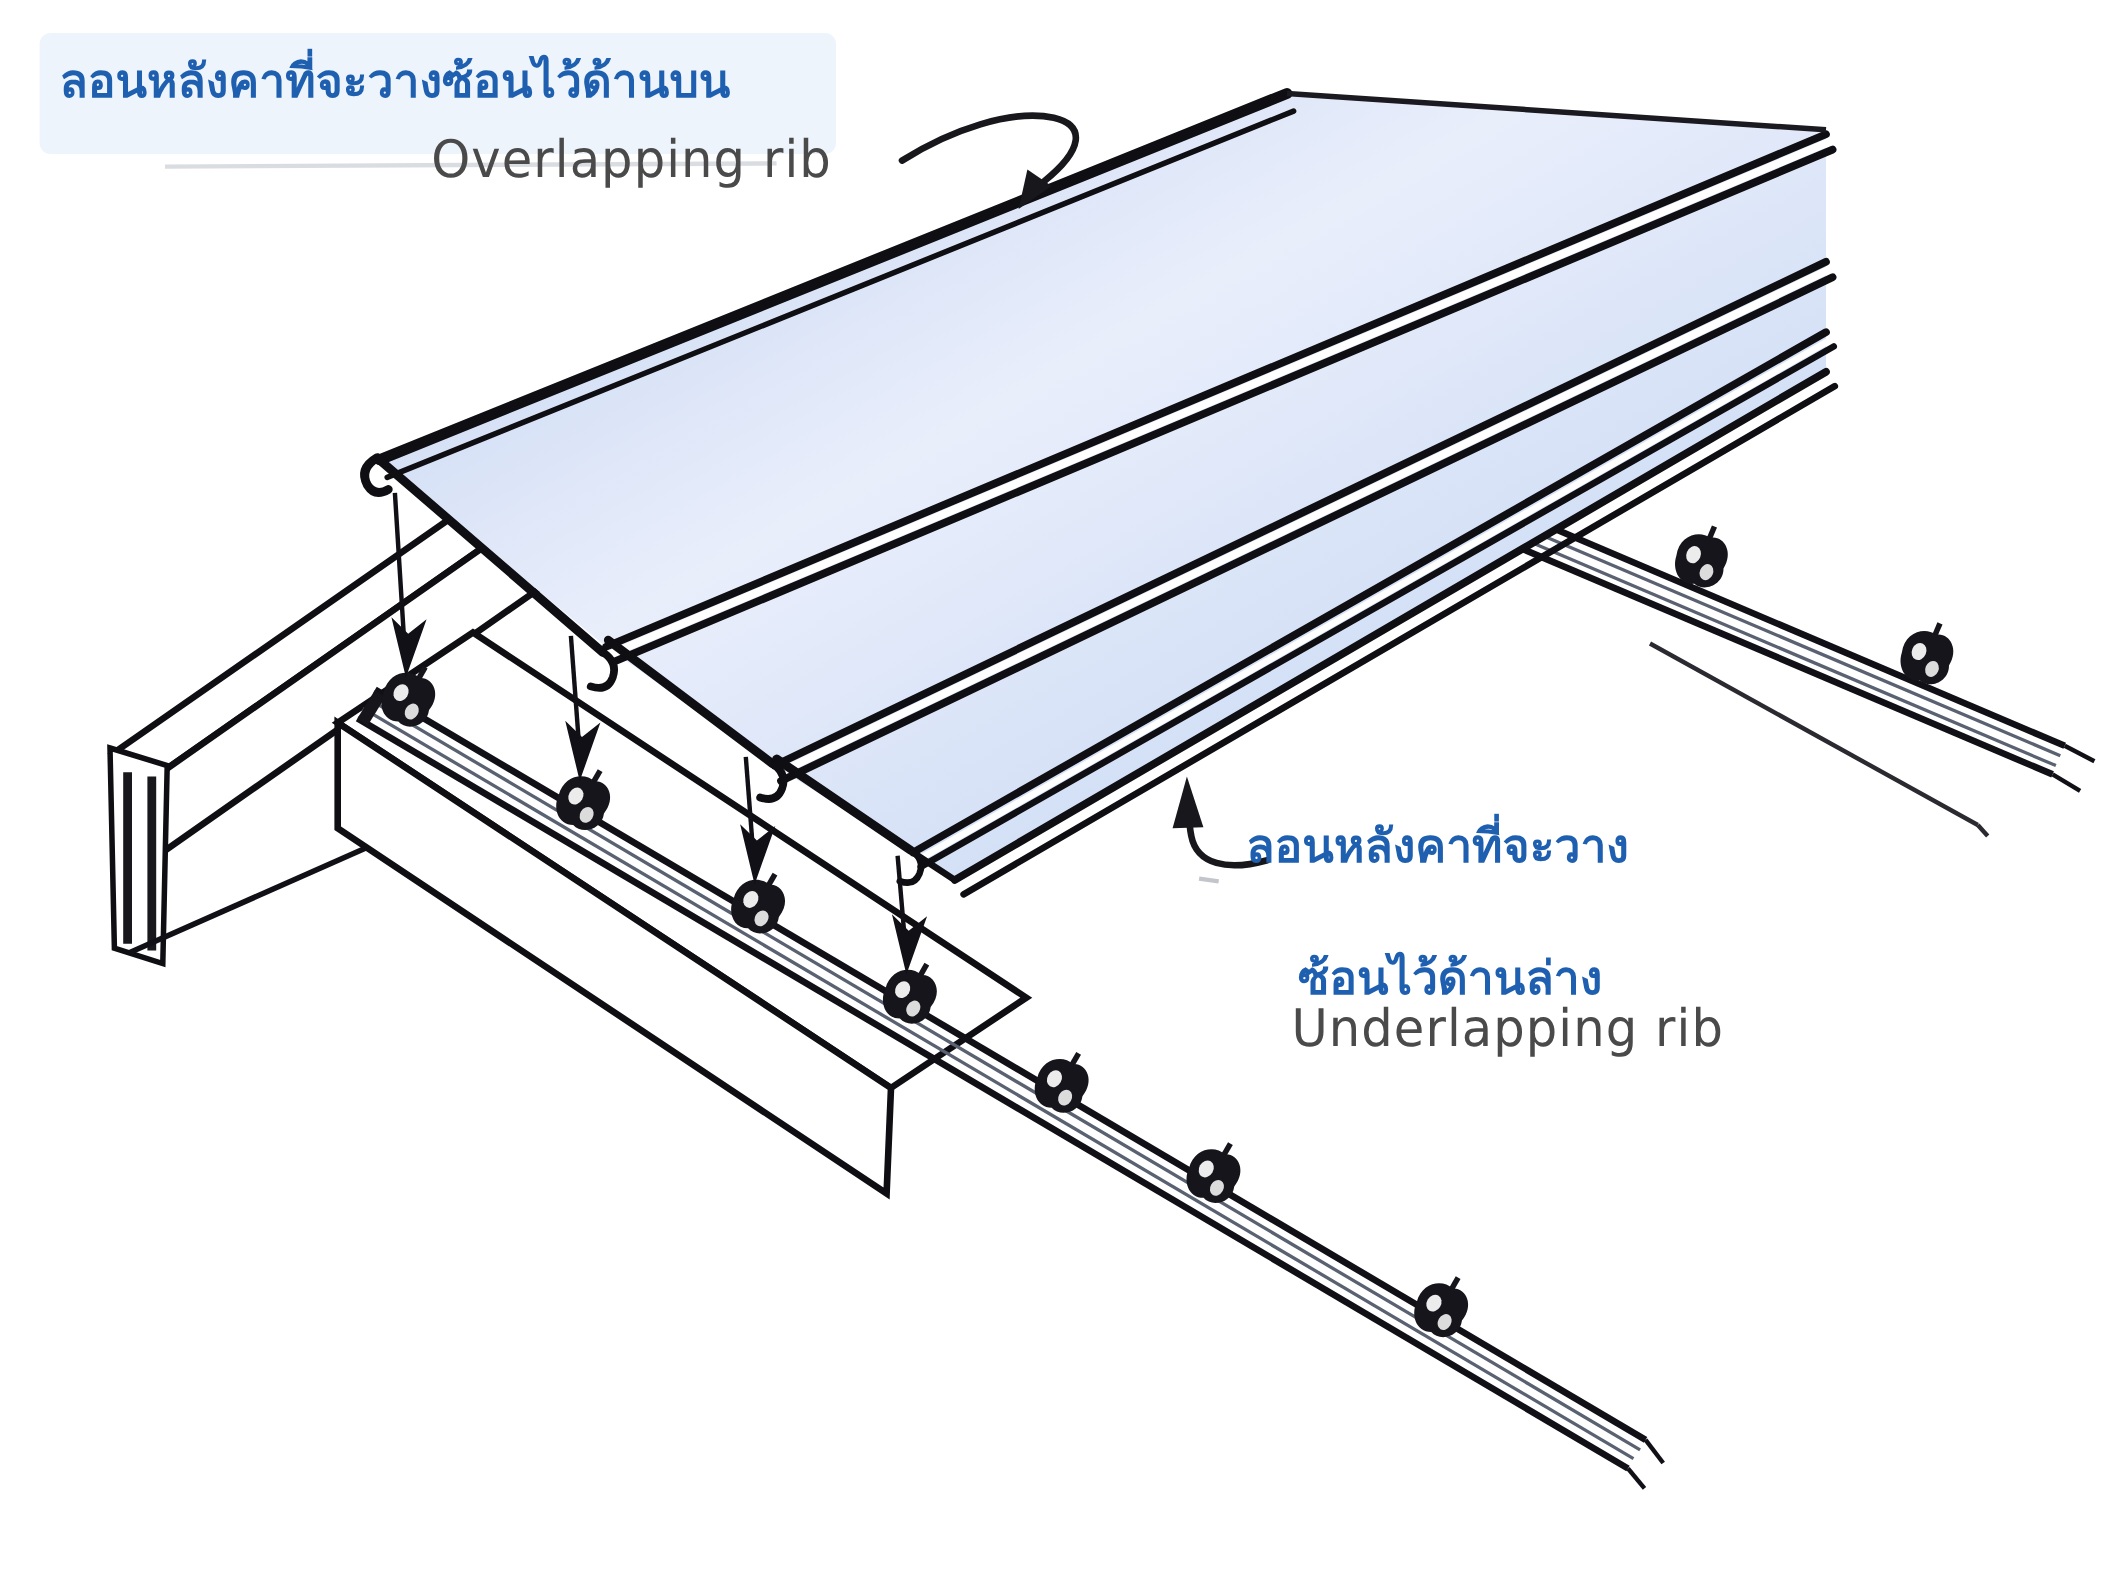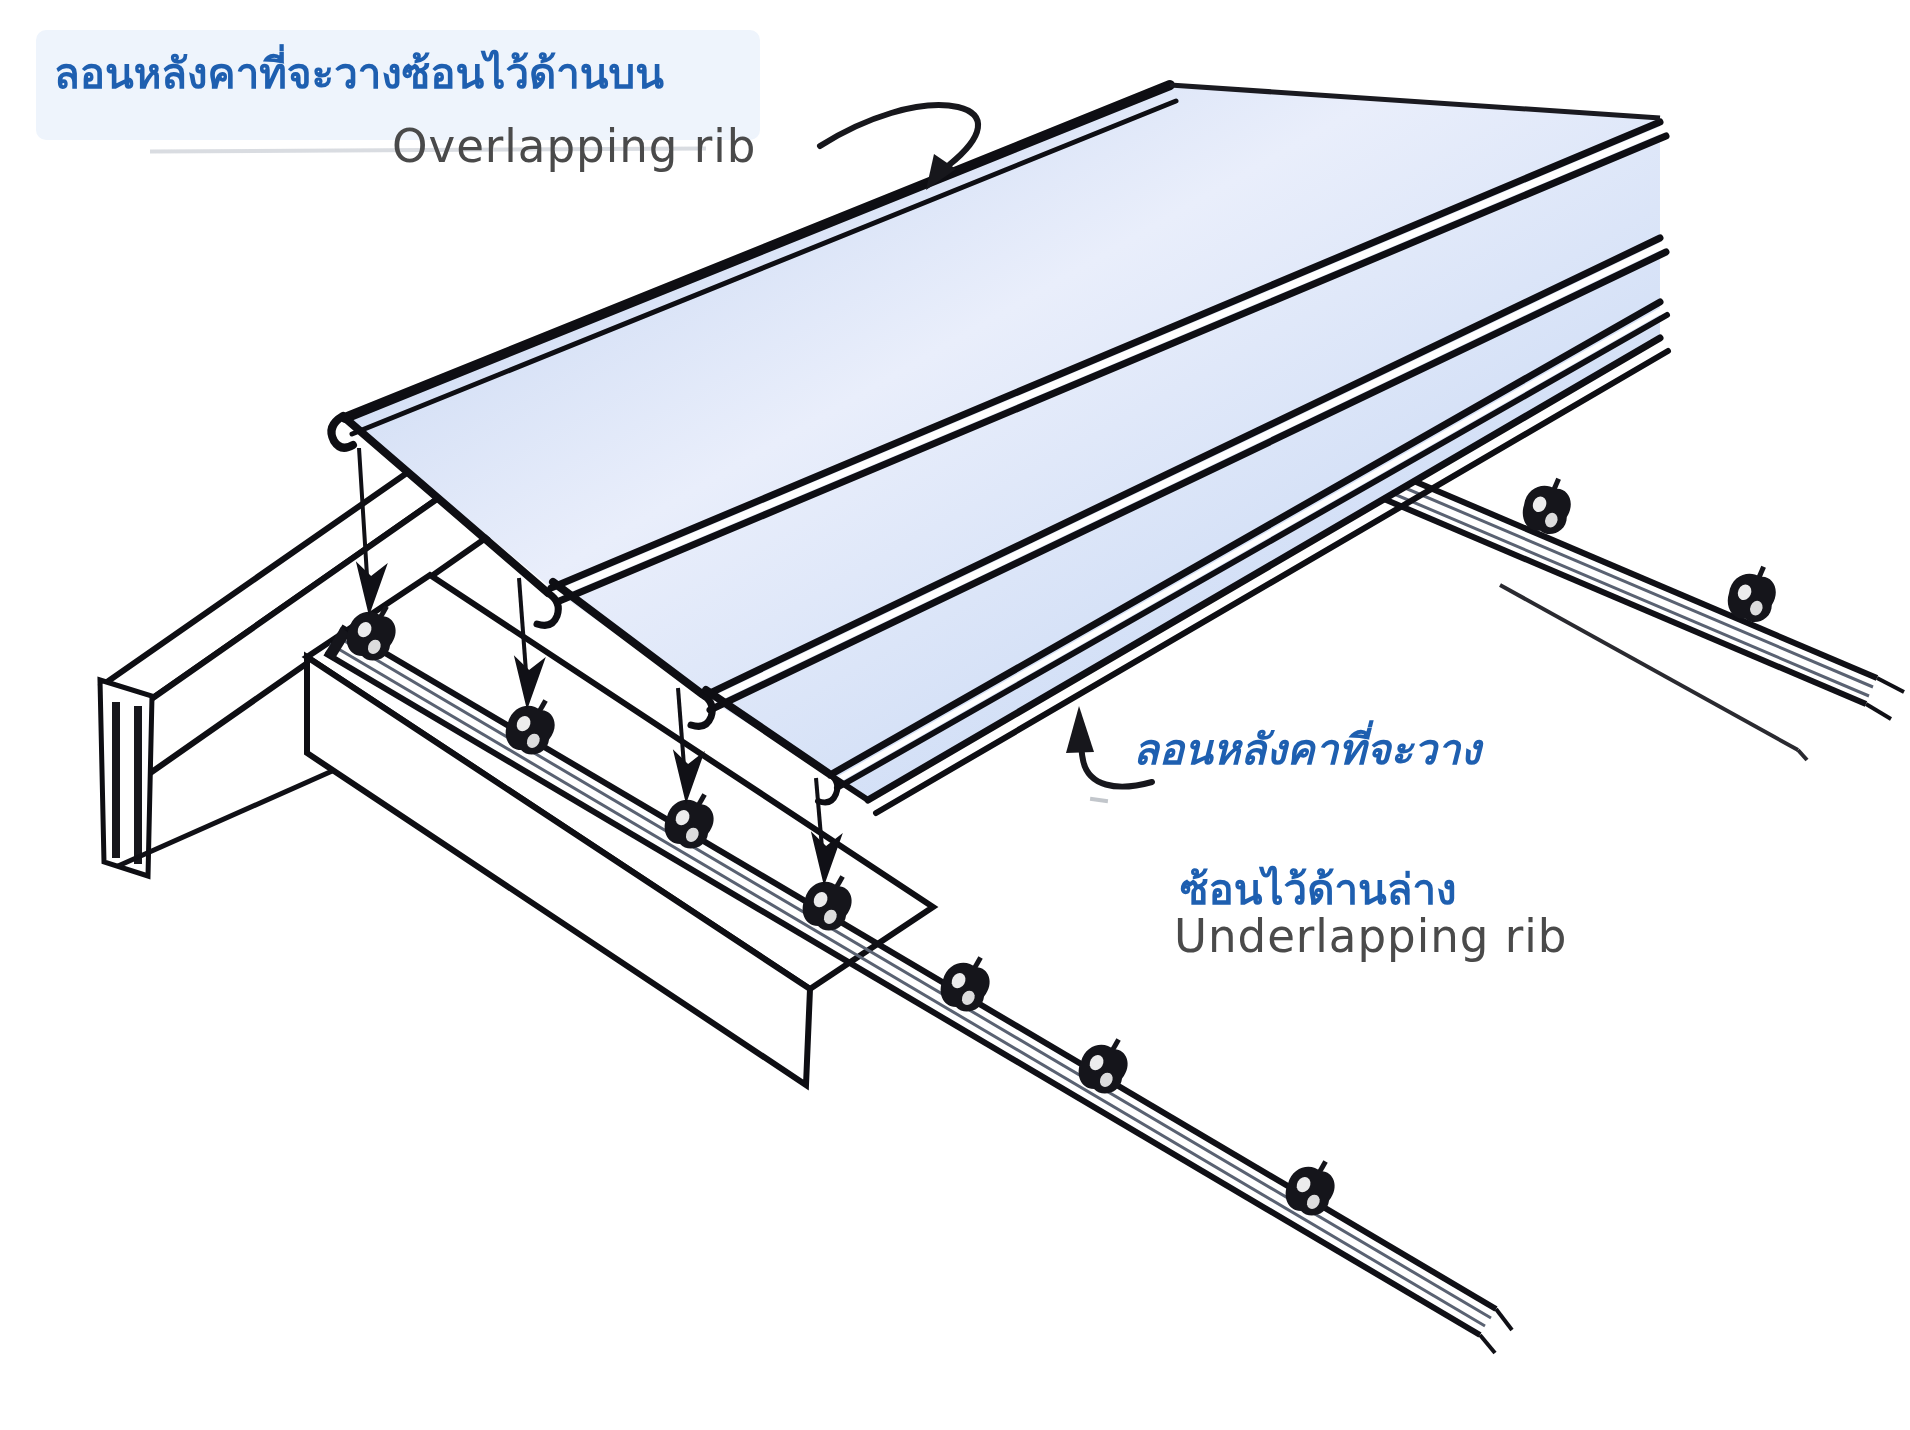--- a/index.html
+++ b/index.html
@@ -174,18 +174,18 @@
     </g>
   </svg>
 
   <div class="underline-smudge"></div>
   <div class="tiny-dash"></div>
 
   <div class="label thai" style="left:54px;top:40px;">ลอนหลังคาที่จะวางซ้อนไว้ด้านบน</div>
 
   <div class="label eng" style="left:392px;top:118px;">Overlapping rib</div>
 
-  <div class="label thai" style="left:1133px;top:716px;font-style:italic;">ลอนหลังคาที่จะวาง</div>
+  <div class="label thai" style="left:1133px;top:736px;">ลอนหลังคาที่จะวาง</div>
 
   <div class="label thai" style="left:1180px;top:856px;">ซ้อนไว้ด้านล่าง</div>
 
   <div class="label eng" style="left:1174px;top:908px;">Underlapping rib</div>
 </div>
 
 </body></html>

